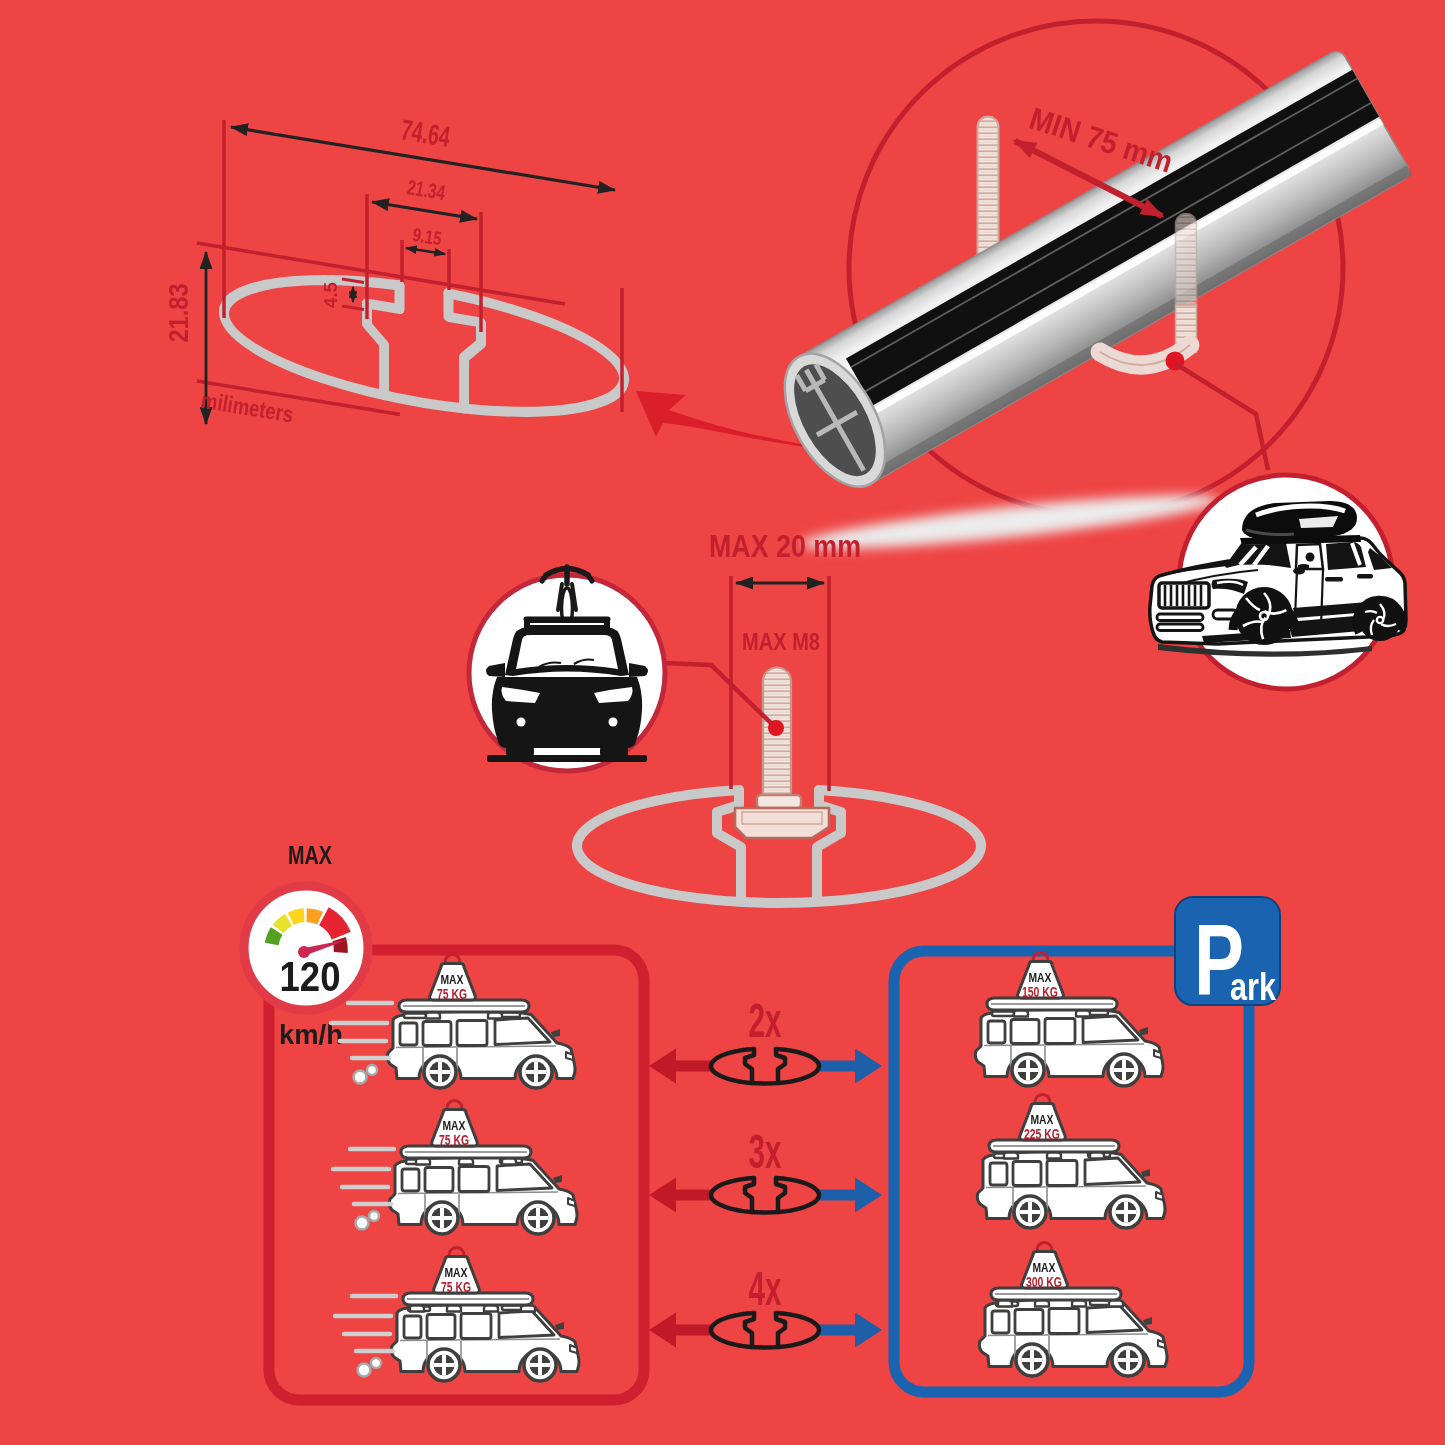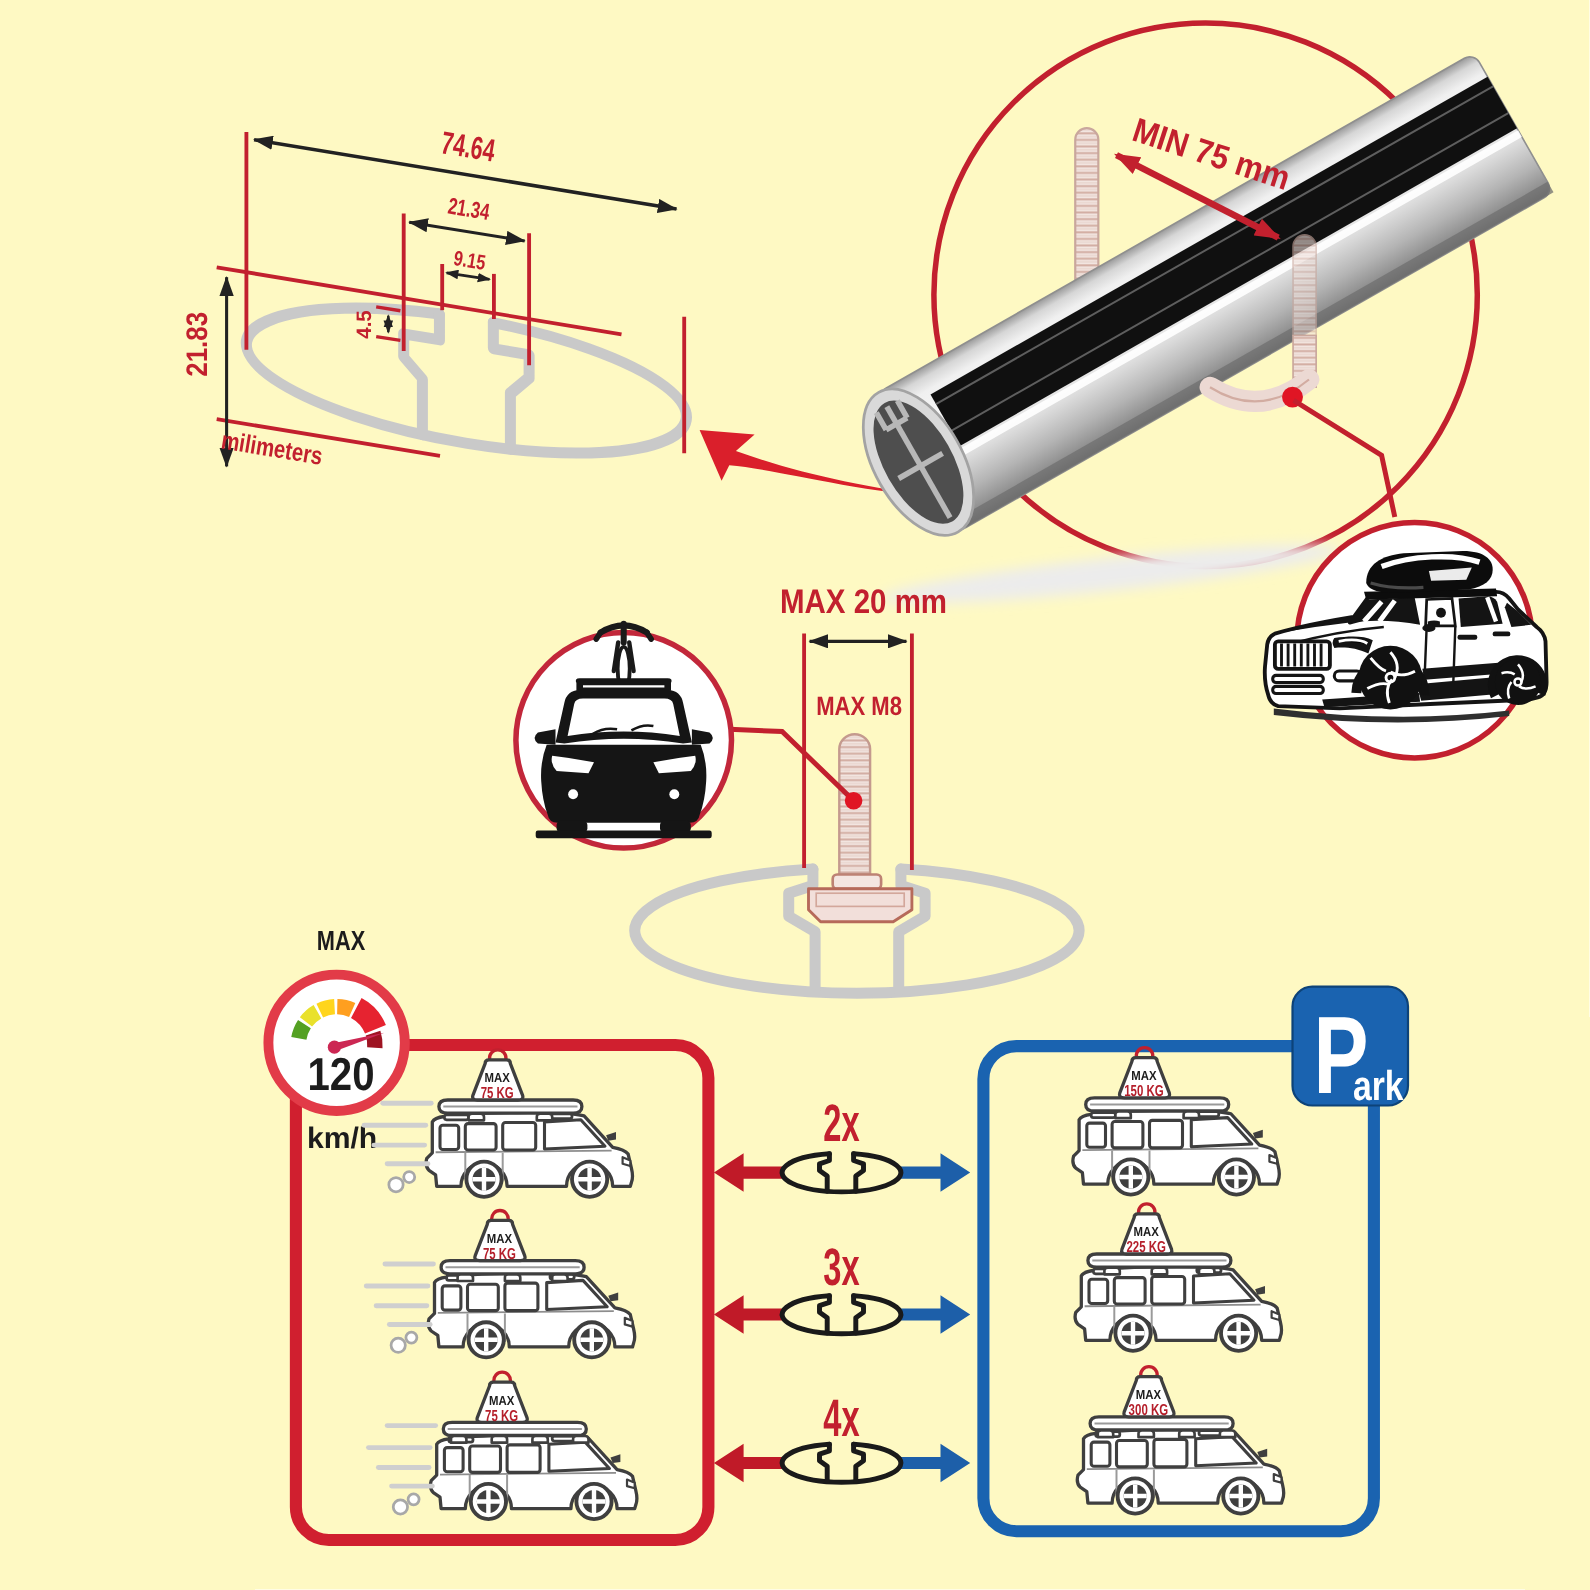--- a/index.html
+++ b/index.html
@@ -1,16 +1,16 @@
 <!DOCTYPE html>
 <html><head>
 <meta charset="utf-8">
 <style>
   html,body{margin:0;padding:0;background:#ffffff;}
-  .stage{width:1445px;height:1445px;position:relative;background:#fef9c3;overflow:hidden;}
+  .stage{width:1445px;height:1445px;position:relative;background:#ef4444;overflow:hidden;}
   svg{display:block;}
   text{font-family:"Liberation Sans","DejaVu Sans",sans-serif;}
   .t-red{fill:#c2202e;font-weight:bold;}
   .t-black{fill:#1c1c1c;font-weight:bold;}
   .t-white{fill:#ffffff;font-weight:bold;}
   .dimline{stroke:#222222;fill:none;}
   .extline{stroke:#c2202e;fill:none;}
   .profile{stroke:#c9c9c9;fill:none;stroke-linecap:round;stroke-linejoin:round;}
   .caroutline{stroke:#3f3f3f;fill:#ffffff;stroke-linejoin:round;stroke-linecap:round;}
 </style>

